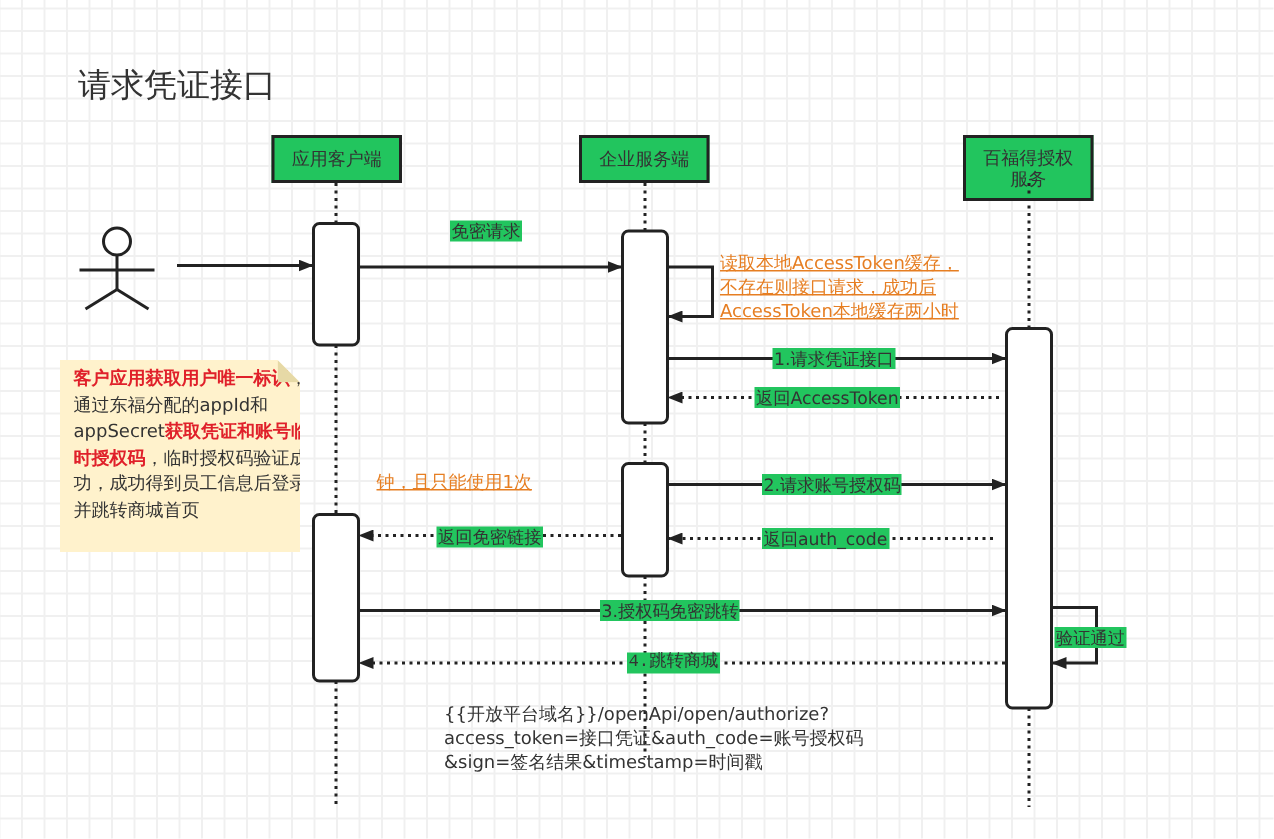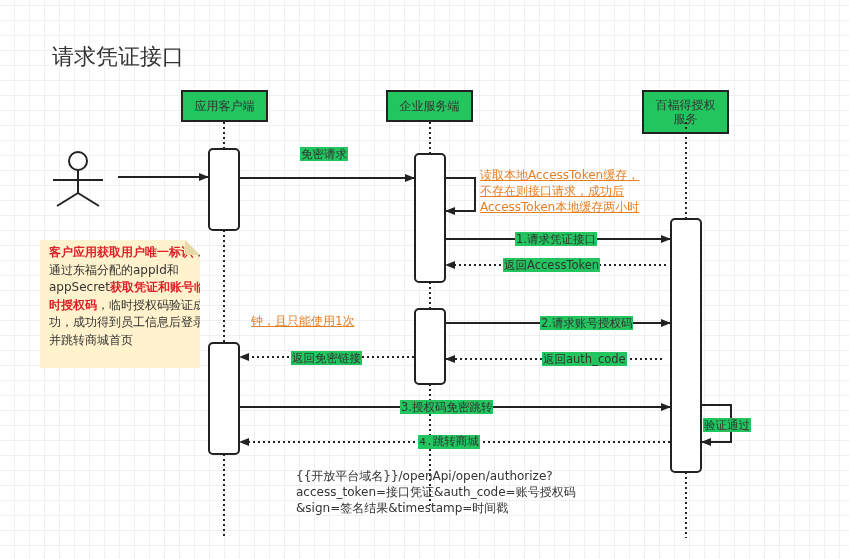--- a/index.html
+++ b/index.html
@@ -89,22 +89,22 @@
     <line x1="414" y1="357" x2="240" y2="357" stroke-dasharray="2,3" marker-end="url(#arr)"></line>
     <line x1="239" y1="407" x2="670" y2="407" marker-end="url(#arr)"></line>
     <polyline points="701,405 731,405 731,442 702,442" marker-end="url(#arr)"></polyline>
     <line x1="670" y1="442" x2="240" y2="442" stroke-dasharray="2,3" marker-end="url(#arr)"></line>
   </g>
 </svg>
 
 <div class="lbl" style="left:300px;top:147px;">免密请求</div>
 <div class="lbl" style="left:515px;top:232px;">1.请求凭证接口</div>
 <div class="lbl" style="left:503px;top:258px;">返回AccessToken</div>
-<div class="lbl" style="left:508px;top:316px;margin-left:32px;">2.请求账号授权码</div>
-<div class="lbl" style="left:508px;top:352px;margin-left:34px;">返回auth_code</div>
+<div class="lbl" style="left:508px;top:316px;">2.请求账号授权码</div>
+<div class="lbl" style="left:508px;top:352px;">返回auth_code</div>
 <div class="lbl" style="left:291px;top:351px;">返回免密链接</div>
 <div class="lbl" style="left:400px;top:400px;">3.授权码免密跳转</div>
 <div class="lbl" style="left:703px;top:418px;">验证通过</div>
 <div class="lbl" style="left:418px;top:435px;font-family:Liberation Mono, monospace;">4.跳转商城</div>
 
 <div class="orange" style="left:480px;top:167px;">
   <div>读取本地AccessToken缓存，</div>
   <div>不存在则接口请求，成功后</div>
   <div>AccessToken本地缓存两小时</div>
 </div>

